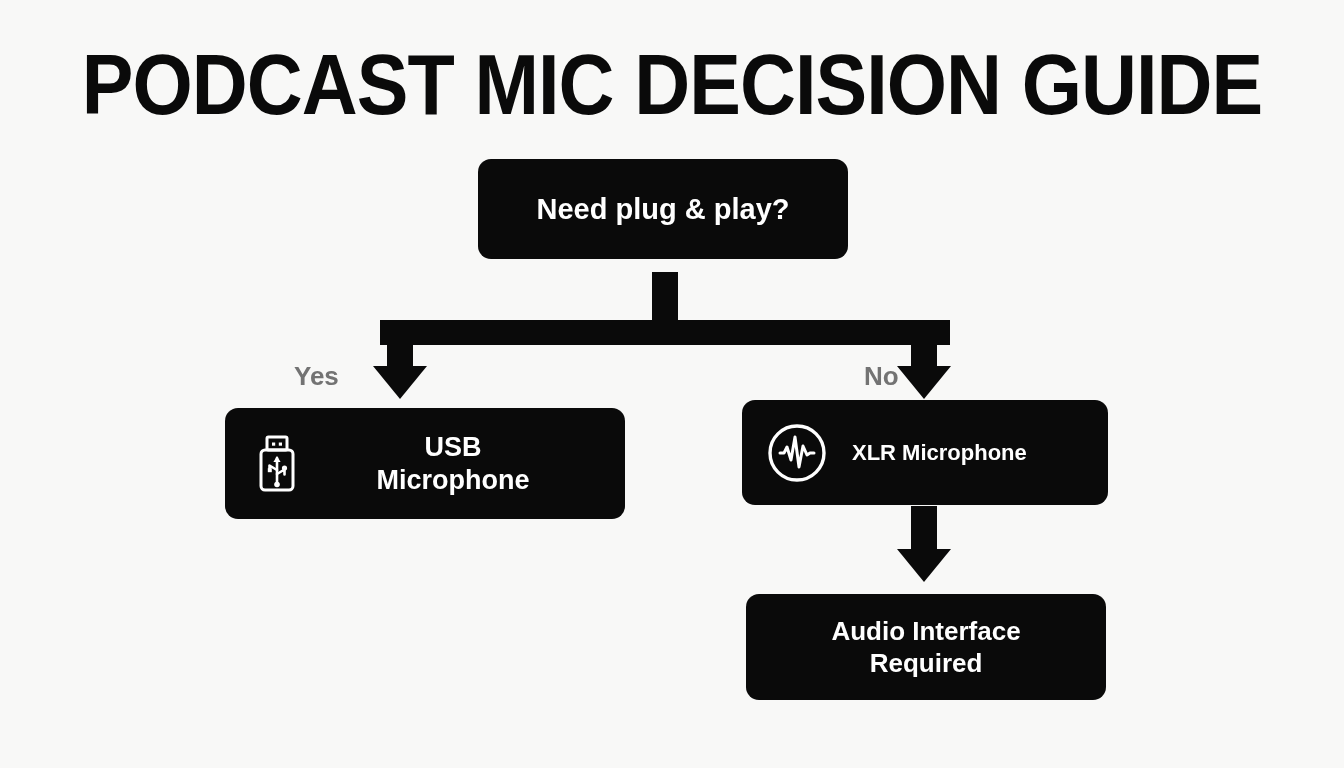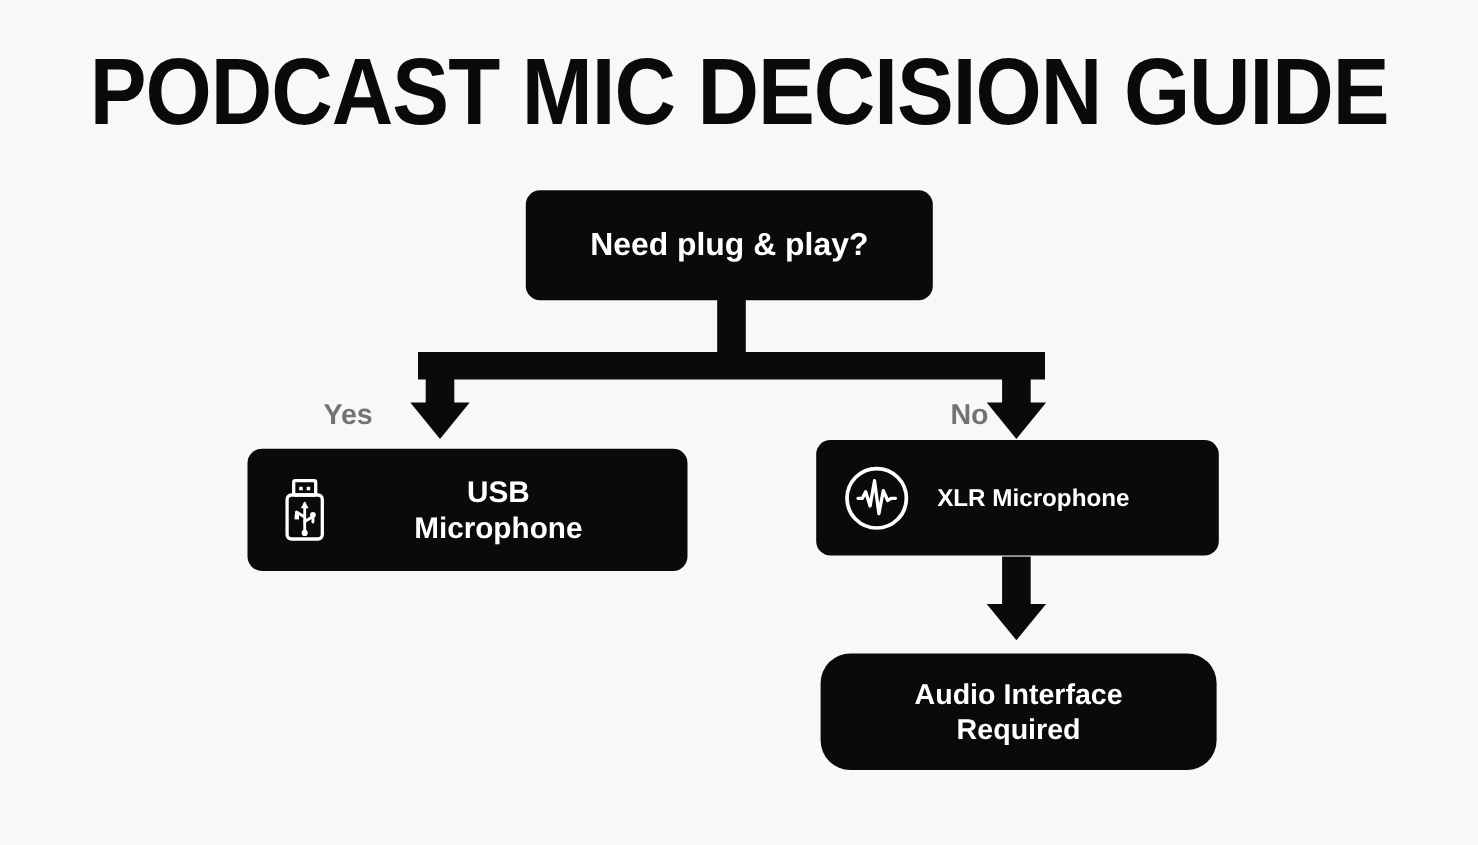--- a/index.html
+++ b/index.html
@@ -55,21 +55,21 @@
     font-family: "Liberation Sans", sans-serif;
     font-weight: bold;
     color: #ffffff;
     text-align: center;
     white-space: pre-line;
   }
 
   
   #node-decision {
     left: 478px;
-    top: 173px;
+    top: 159px;
     width: 370px;
     height: 100px;
   }
   #node-decision .node-label {
     font-size: 29px;
     line-height: 34px;
   }
 
   
   #node-usb {
@@ -102,21 +102,20 @@
     line-height: 33px;
     margin-left: 24px;
   }
 
   
   #node-interface {
     left: 746px;
     top: 594px;
     width: 360px;
     height: 106px;
-    border-radius: 27px;
   }
   #node-interface .node-label {
     font-size: 26px;
     line-height: 32px;
   }
 
   
   .icon-usb {
     width: 44px;
     height: 58px;

